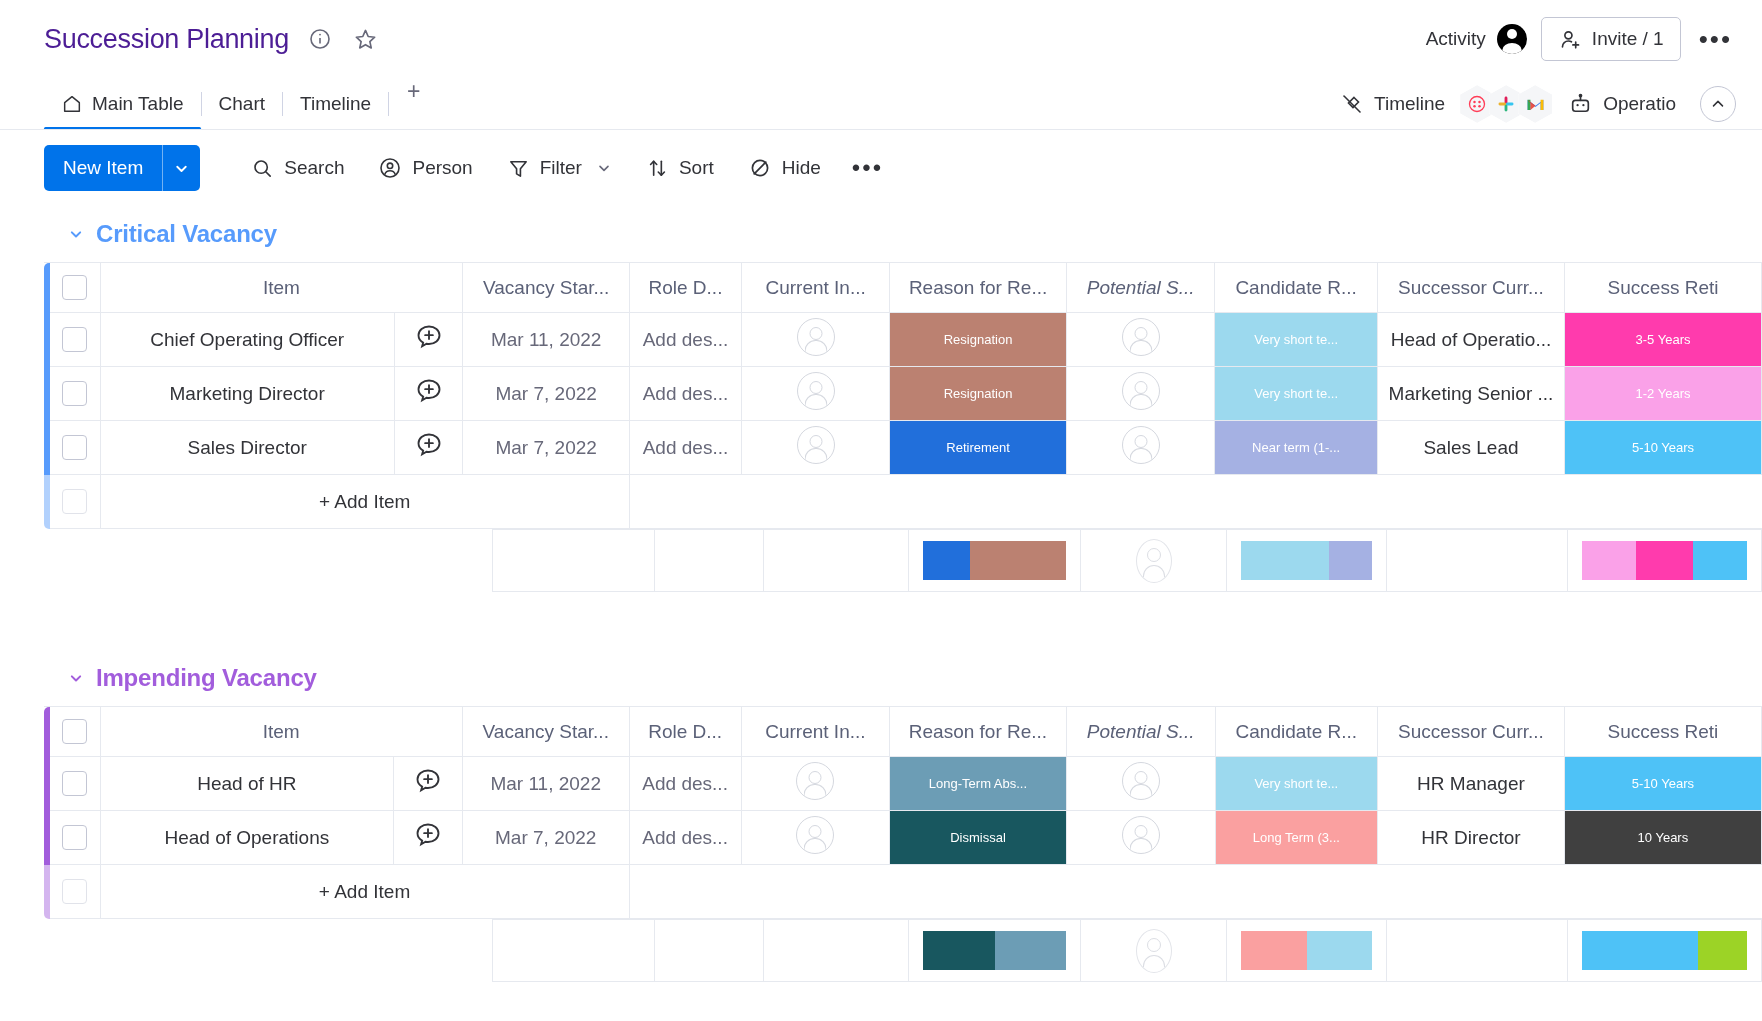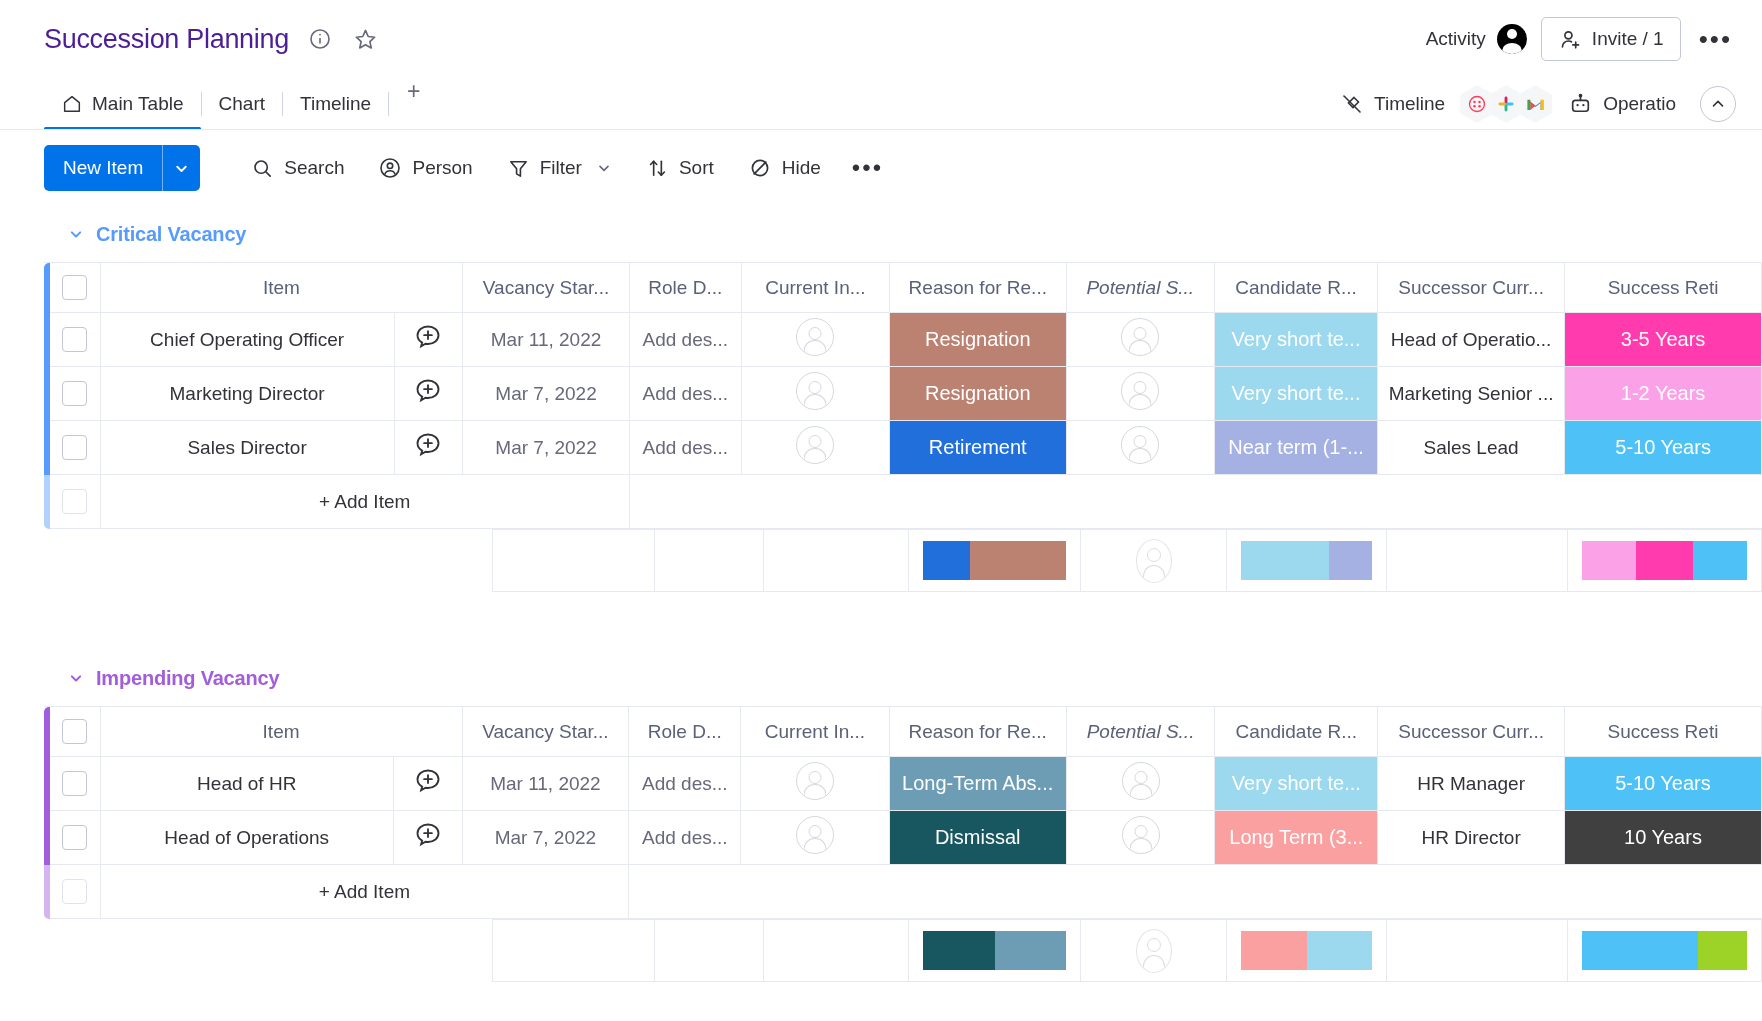--- a/index.html
+++ b/index.html
@@ -133,21 +133,21 @@
   .tool-dots { font-size: 24px; letter-spacing: 2px; color: #323338; padding: 0 14px; cursor: pointer; }
 
   
   .board { position: relative; padding-left: 44px; }
   .group { position: relative; }
   .group-header {
     display: flex; align-items: center; gap: 10px;
     height: 56px; padding-left: 22px;
   }
   .group-caret { cursor: pointer; display: flex; align-items: center; }
-  .group-name { font-size: 20px; font-weight: 700; letter-spacing: -0.2px; cursor: pointer; }
+  .group-name { font-size: 24px; font-weight: 700; letter-spacing: -0.2px; cursor: pointer; }
 
   .tablewrap { position: relative; }
   table.grid { border-collapse: collapse; table-layout: fixed; }
   table.grid td, table.grid th {
     border-right: 1px solid #e6e9ef;
     border-bottom: 1px solid #e6e9ef;
     height: 54px; padding: 0; font-weight: 400;
     font-size: 19px; color: #323338; text-align: center;
     overflow: hidden; white-space: nowrap;
   }
@@ -188,21 +188,21 @@
     border: 1.5px solid #d5d8df; border-radius: 50%;
   }
   .avatar-empty::after {
     content: ""; position: absolute; bottom: 3px; left: 50%;
     transform: translateX(-50%); width: 21px; height: 11px;
     border: 1.5px solid #d5d8df; border-bottom: none;
     border-radius: 11px 11px 0 0;
   }
   .statuscell {
     display: flex; align-items: center; justify-content: center;
-    height: 100%; width: 100%; color: #fff; font-size: 20px; cursor: pointer;
+    height: 100%; width: 100%; color: #fff; font-size: 13px; cursor: pointer;
   }
   .statuscell.dotted {
     background-image: radial-gradient(rgba(255,255,255,0.55) 1px, transparent 1px);
     background-size: 7px 7px;
   }
   .additem-row td { height: 54px; }
   .additem-txt {
     color: #676879; font-size: 19px; text-align: left; padding-left: 36px; margin-top: 48px;
   }
   .group-color-cell { padding: 0 !important; border-bottom: none !important; }

